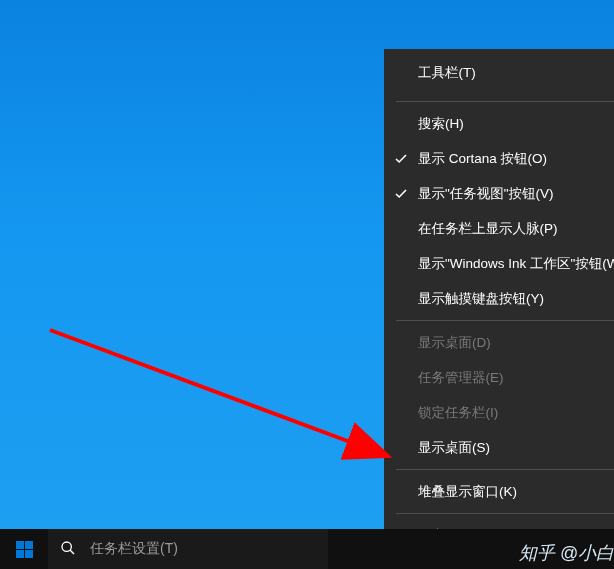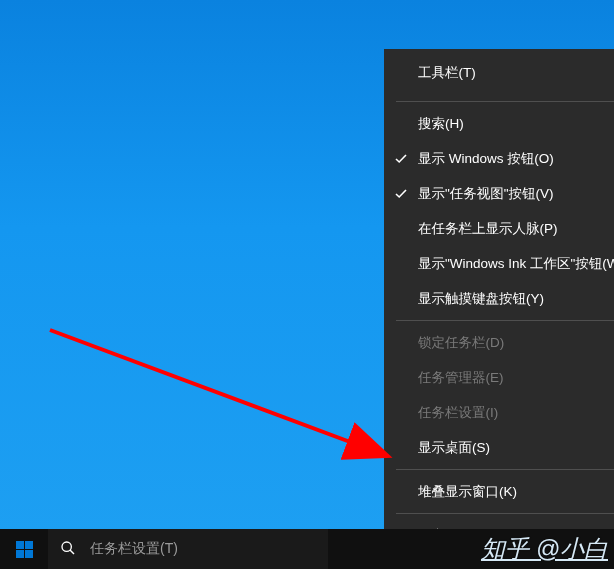--- a/index.html
+++ b/index.html
@@ -87,27 +87,26 @@
   .arrow-svg {
     position: absolute;
     top: 320px; left: 40px;
     width: 360px; height: 160px;
     pointer-events: none;
   }
 
   
   .watermark {
     position: absolute;
-    right: 6px; bottom: 4px;
+    right: 0; bottom: 4px;
     color: #d6e9f6;
-    font-size: 24px;
+    font-size: 18px;
     font-style: italic;
     pointer-events: none;
     text-shadow: 0 0 2px rgba(0,0,0,.3);
-    text-decoration: underline;
   }
 </style>
 </head>
 <body>
 
 <div class="desktop">
 
   <div class="ctx-menu">
 
     <div class="ctx-item first">
@@ -121,21 +120,21 @@
       <span>搜索(H)</span>
 
     </div>
 
     <div class="ctx-item">
       <span class="chk">
         <svg width="12" height="12" viewBox="0 0 12 12">
             <path d="M1 6 L4.2 9 L11 2" stroke="#ffffff" stroke-width="1.6" fill="none"></path>
           </svg>
       </span>
-      <span>显示 Windows 按钮(O)</span>
+      <span>显示 Cortana 按钮(O)</span>
     </div>
 
     <div class="ctx-item">
       <span class="chk">
         <svg width="12" height="12" viewBox="0 0 12 12">
             <path d="M1 6 L4.2 9 L11 2" stroke="#ffffff" stroke-width="1.6" fill="none"></path>
           </svg>
       </span>
       <span>显示"任务视图"按钮(V)</span>
     </div>
@@ -148,27 +147,27 @@
       <span>显示"Windows Ink 工作区"按钮(W)</span>
     </div>
 
     <div class="ctx-item">
       <span>显示触摸键盘按钮(Y)</span>
     </div>
 
     <div class="ctx-sep"></div>
 
     <div class="ctx-item disabled">
-      <span>锁定任务栏(D)</span>
+      <span>显示桌面(D)</span>
     </div>
     <div class="ctx-item disabled">
       <span>任务管理器(E)</span>
     </div>
     <div class="ctx-item disabled">
-      <span>任务栏设置(I)</span>
+      <span>锁定任务栏(I)</span>
     </div>
     <div class="ctx-item">
       <span>显示桌面(S)</span>
     </div>
 
     <div class="ctx-sep"></div>
 
     <div class="ctx-item">
       <span>堆叠显示窗口(K)</span>
     </div>

